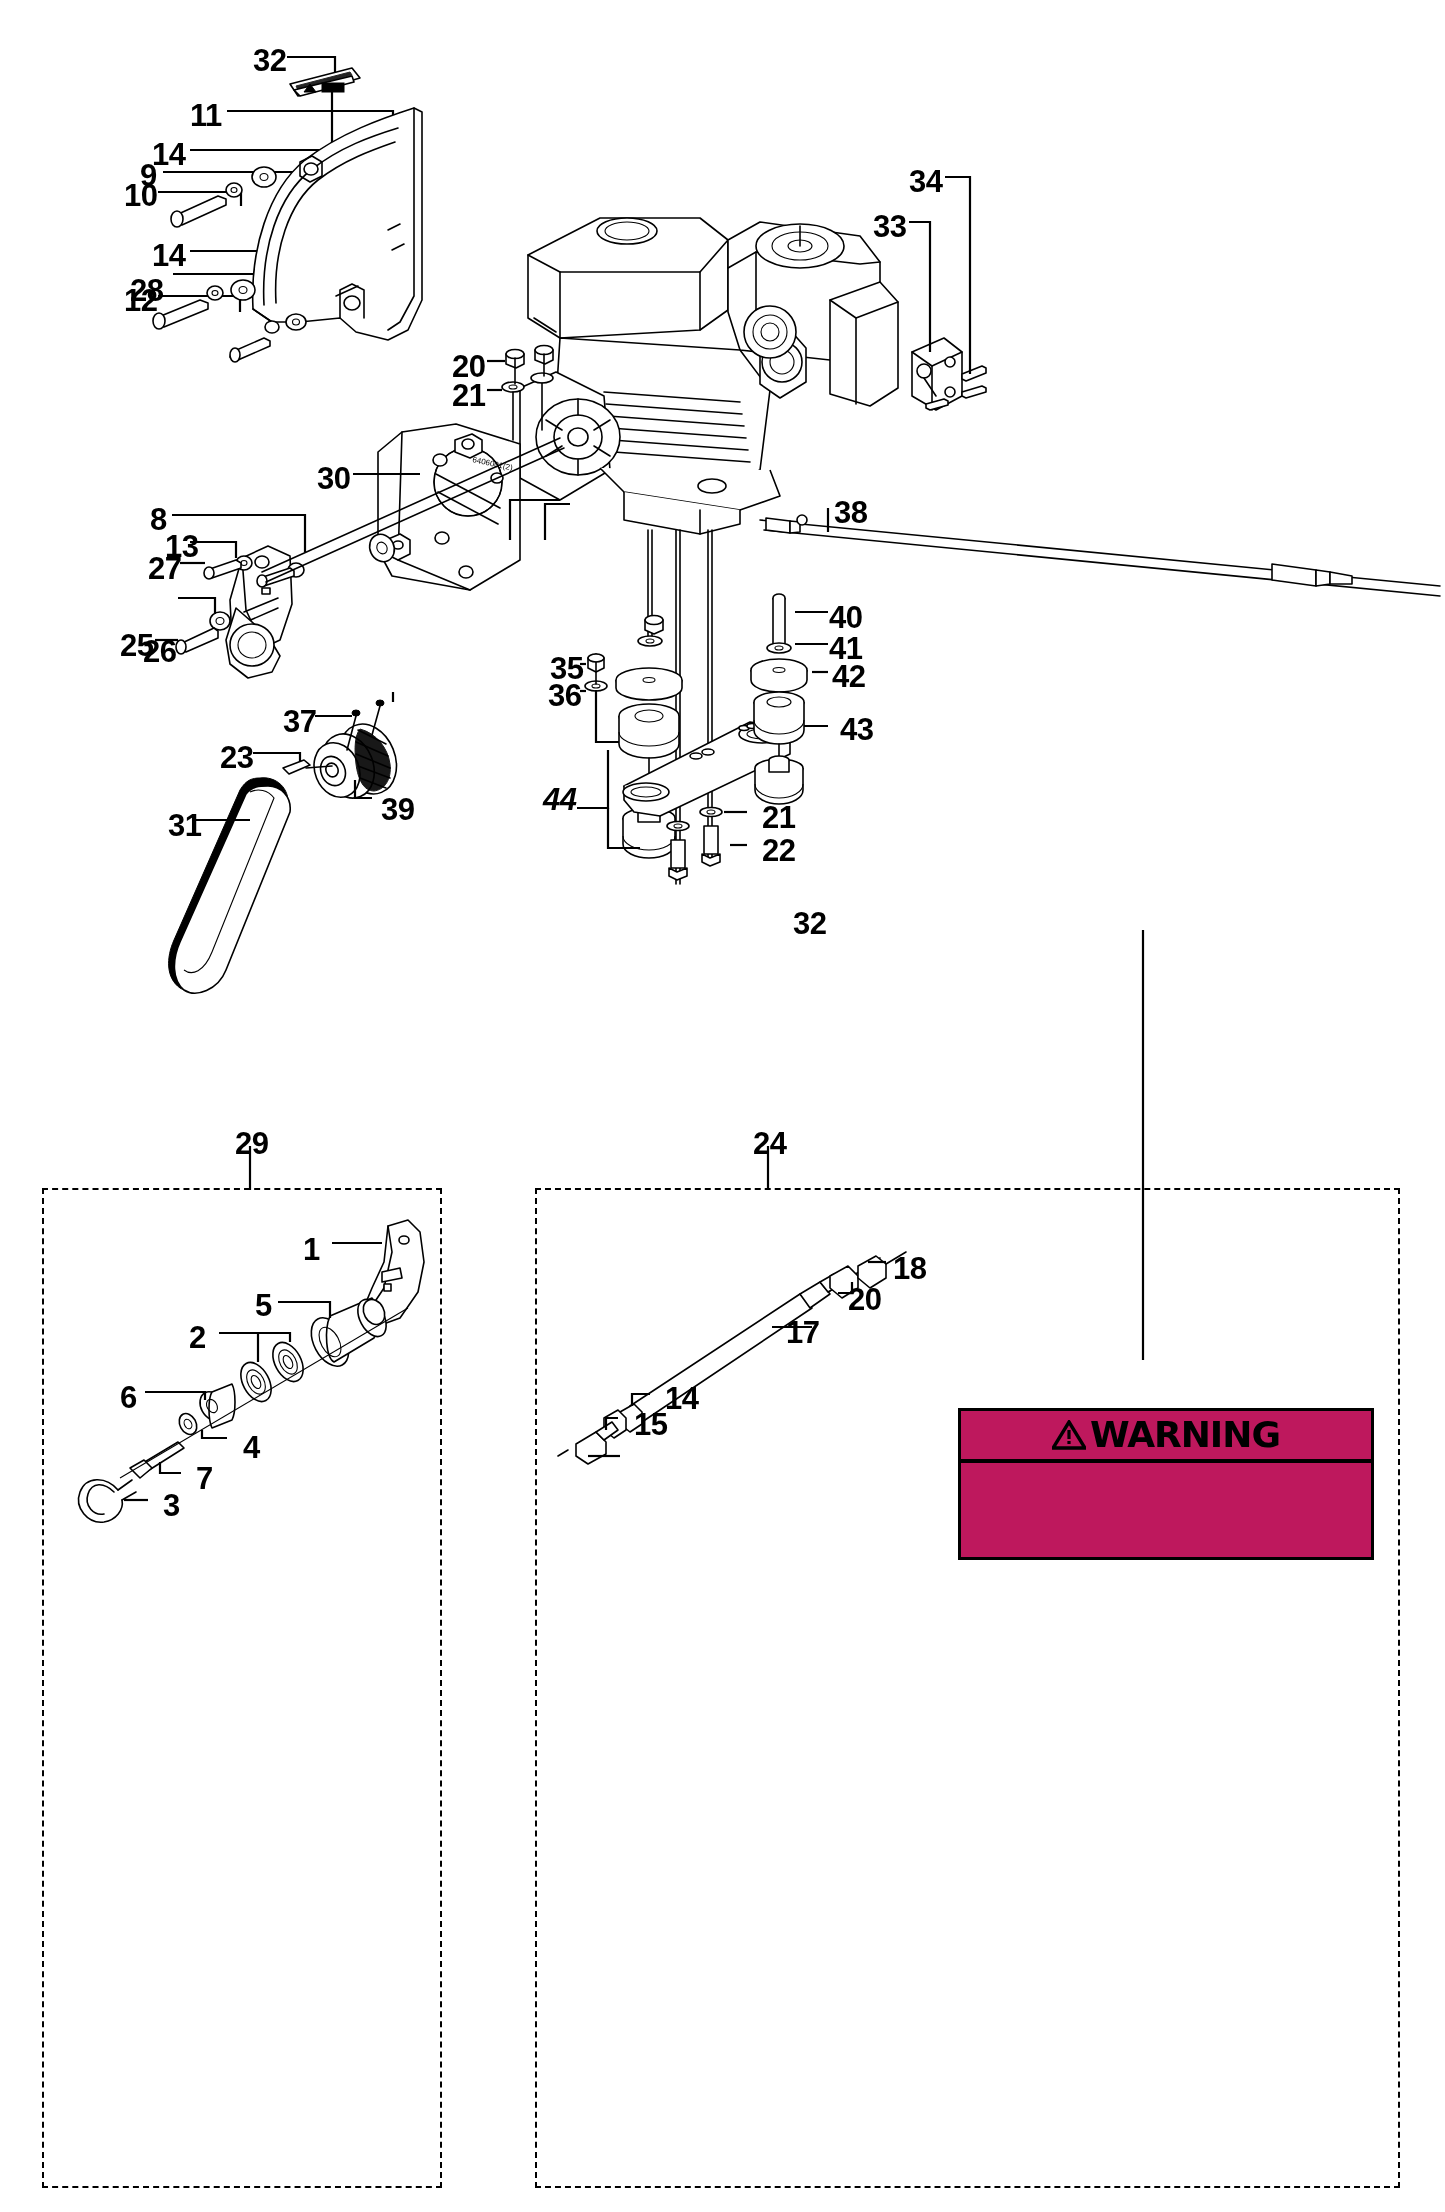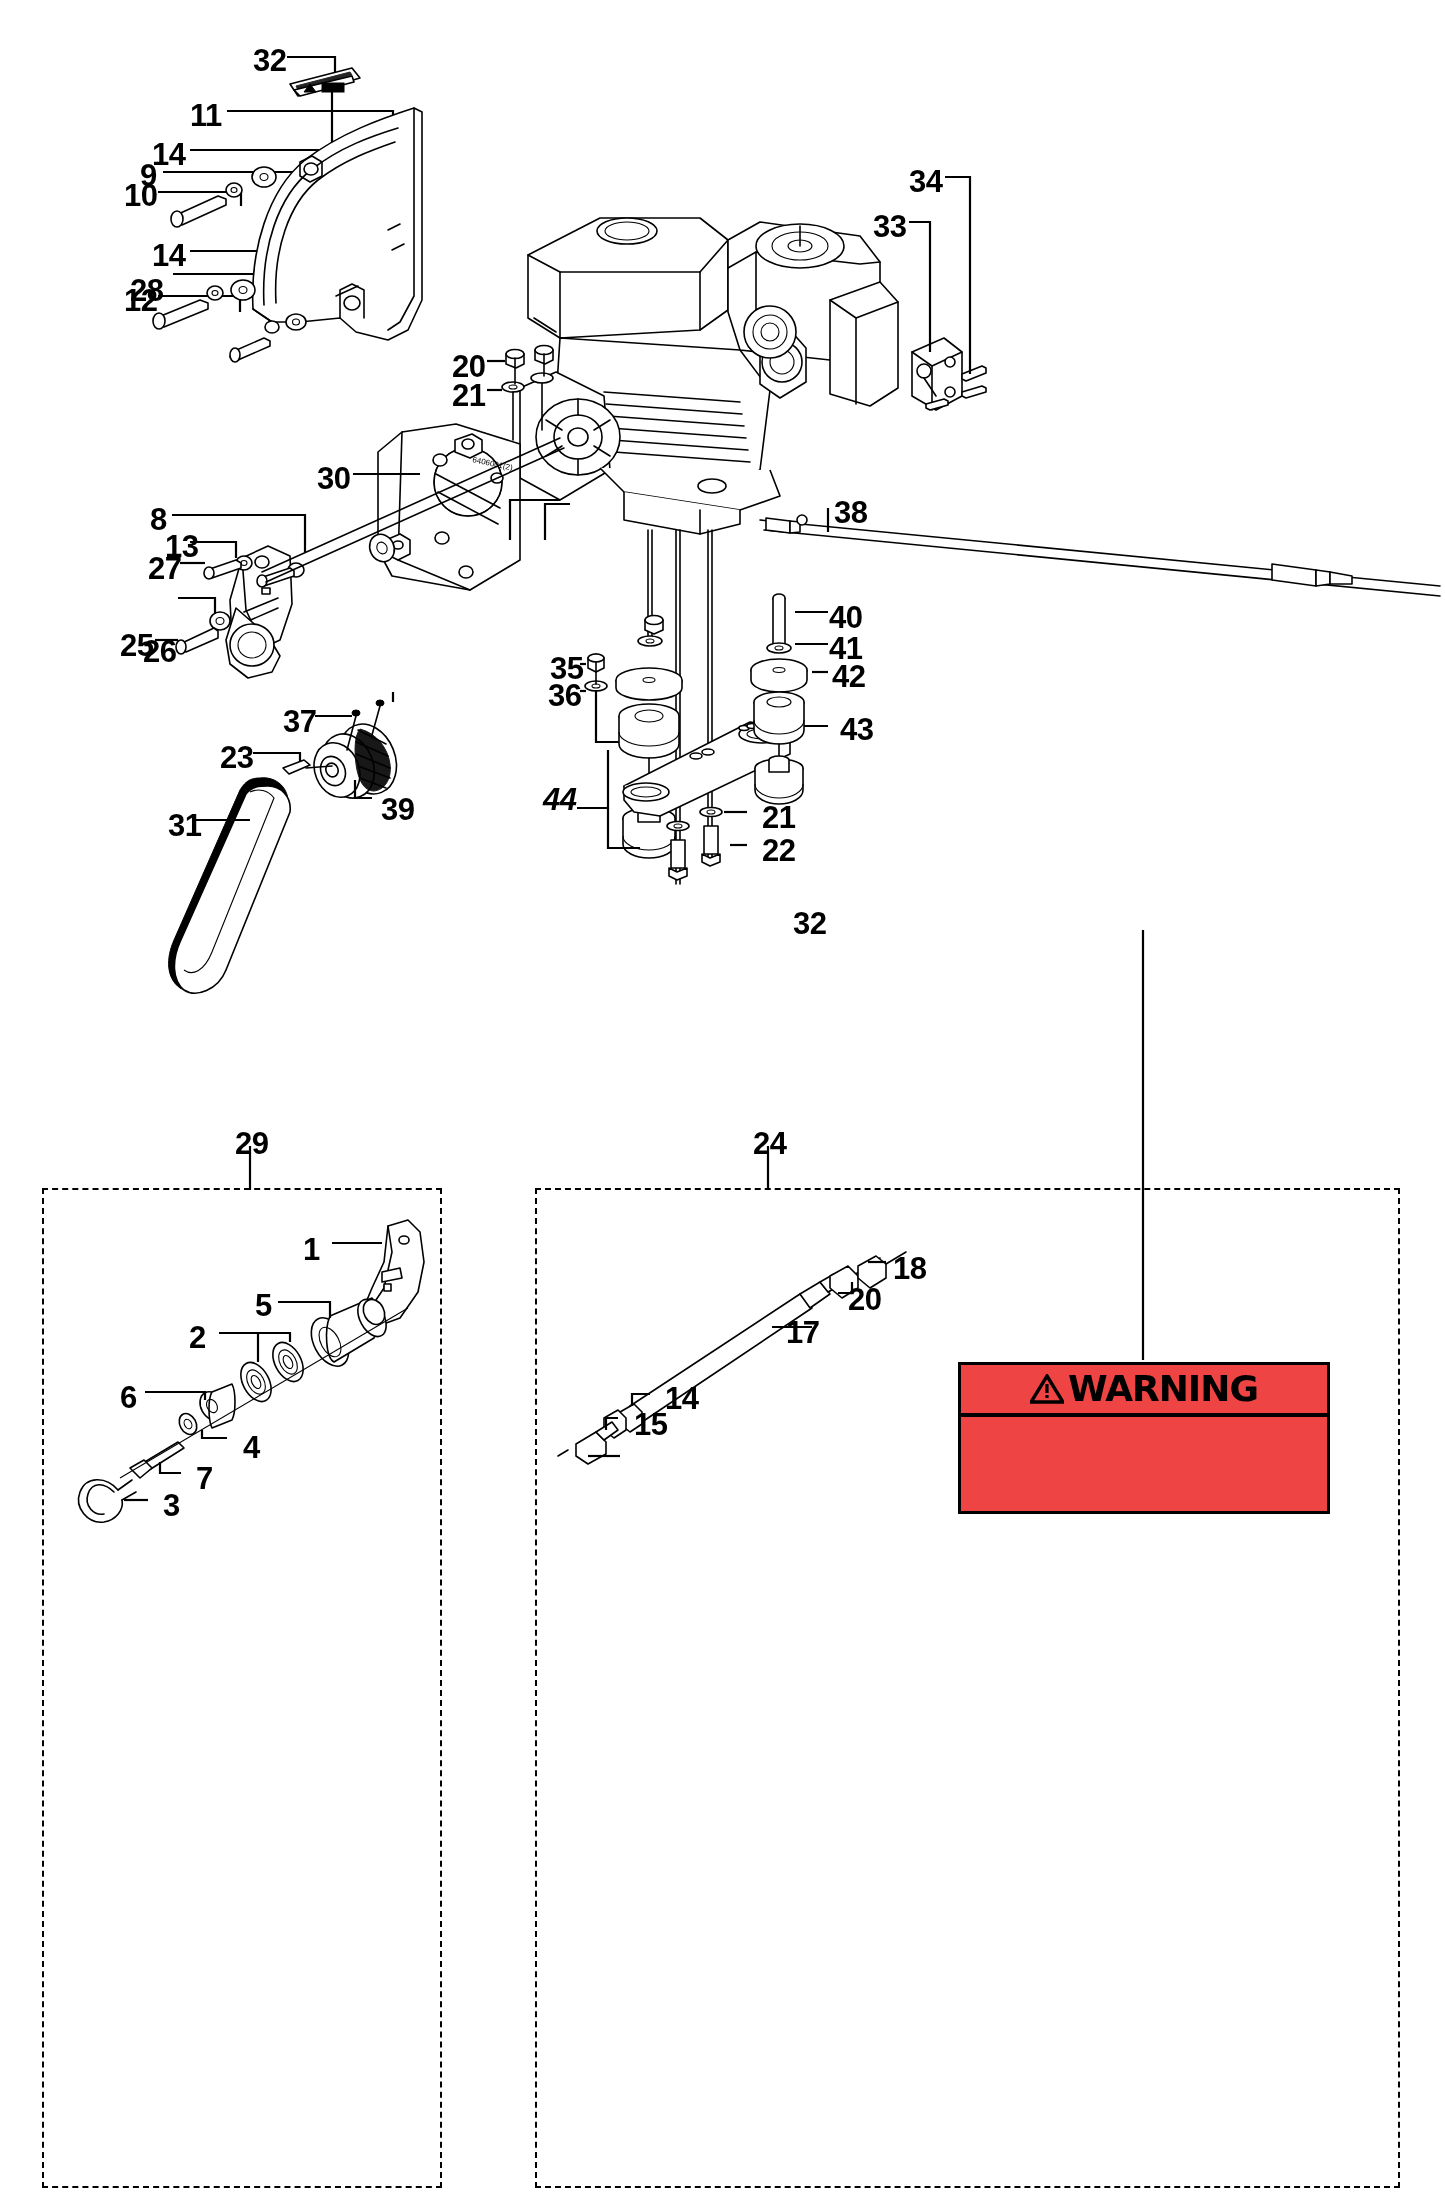--- a/index.html
+++ b/index.html
@@ -34,24 +34,24 @@
   }
   
   .dashbox{
     position:absolute;
     border:2px dashed #000;
     box-sizing:border-box;
   }
   
   #warning-decal{
     position:absolute;
-    left:958px; top:1362px;
-    width:372px; height:152px;
+    left:958px; top:1408px;
+    width:416px; height:152px;
     border:3px solid #000;
-    background:#ef4444;
+    background:#be185d;
     box-sizing:border-box;
   }
   #warning-head{
     height:48px;
     border-bottom:4px solid #000;
     display:flex;
     align-items:center;
     justify-content:center;
     gap:4px;
   }

